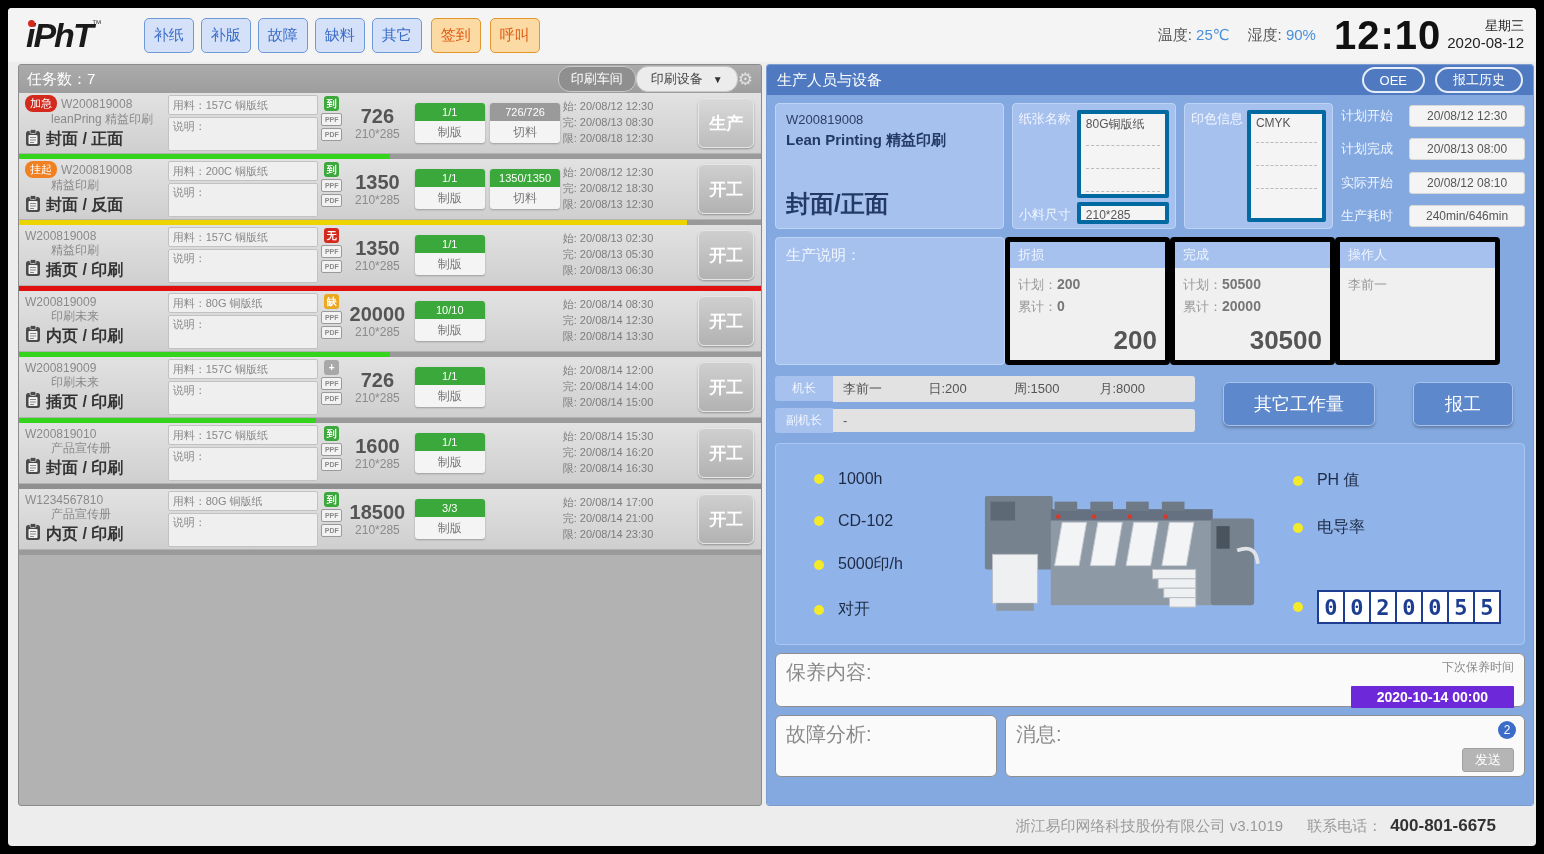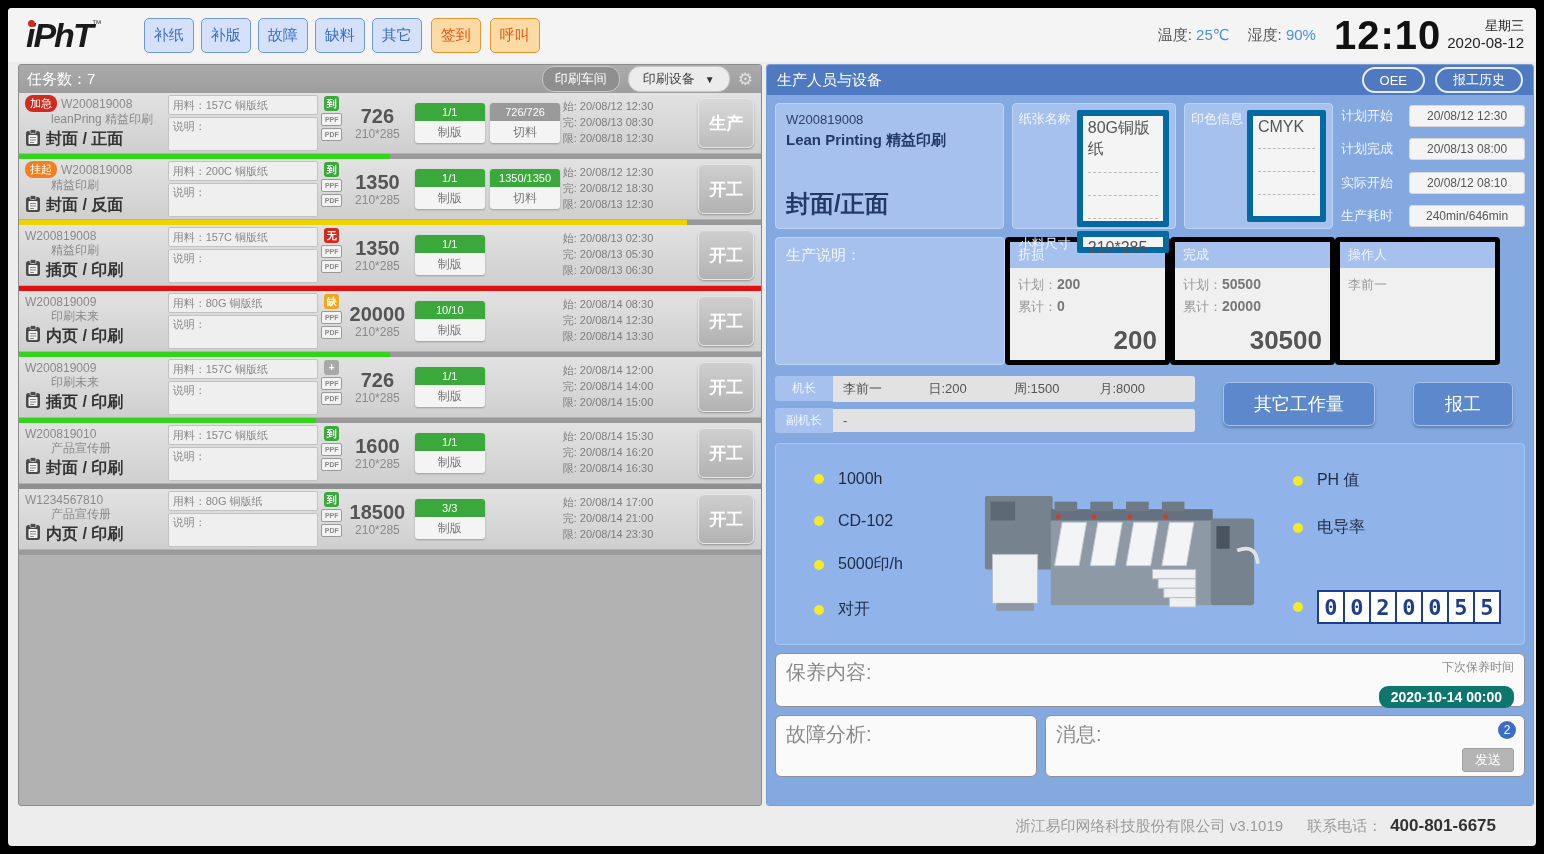--- a/index.html
+++ b/index.html
@@ -26,21 +26,21 @@
   .clock-week { font-size:13px; color:#222; }
   .clock-day { font-size:15px; color:#222; }
 
   
   .main { display:flex; height:744px; padding:2px 2px 0 10px; gap:4px; }
 
   
   .task-panel { width:744px; background:#b2b2b2; border:1px solid #8c8c8c; border-radius:3px; overflow:hidden; }
   .task-hdr { height:28px; background:linear-gradient(#ababab,#9d9d9d); display:flex; align-items:center; padding:0 8px; color:#fff; }
   .task-count { font-size:15px; }
-  .task-hdr-right { margin-left:auto; display:flex; align-items:center; gap:8px; }
+  .task-hdr-right { margin-left:auto; display:flex; align-items:center; gap:0; }
   .pill-dark { background:#8f8f8f; border:1px solid #c8c8c8; color:#fff; font-size:13px; padding:3px 12px; border-radius:12px; cursor:pointer; }
   .pill-light { background:#ececec; border:1px solid #c8c8c8; color:#444; font-size:13px; padding:3px 14px; border-radius:12px; cursor:pointer; display:flex; align-items:center; gap:10px; }
   .caret { font-size:10px; color:#333; }
   .gear { color:#e0e0e0; font-size:17px; cursor:pointer; }
 
   .task-row { position:relative; height:60px; background:linear-gradient(#e2e2e2,#cfcfcf); margin-bottom:6px; display:flex; align-items:center; padding:0 4px; }
   .strip { position:absolute; left:0; bottom:-6px; width:100%; height:5px; background:#9a9a9a; }
   .strip-fill { height:100%; }
 
   .c1 { width:146px; padding-left:2px; }
@@ -85,21 +85,21 @@
 
   .sec1 { display:flex; gap:8px; height:126px; }
   .bcard { background:#a6c1ee; border:1px solid #bdd4f6; border-radius:4px; }
   .job-card { width:230px; padding:8px 10px; display:flex; flex-direction:column; }
   .job-no { font-size:13px; color:#2c3e66; }
   .job-name { font-size:15px; font-weight:bold; color:#243a66; margin-top:4px; }
   .job-page { font-size:24px; font-weight:bold; color:#243a66; margin-top:auto; }
   .paper-card { width:165px; padding:6px; position:relative; }
   .blabel { color:#f0f5ff; font-size:13px; }
   .paper-card .grid { display:grid; grid-template-columns:58px 1fr; row-gap:4px; height:100%; }
-  .wfield { background:#f4f4f4; border:6px solid #0369a1; border-radius:2px; font-size:16px; color:#555; padding:2px 5px; }
+  .wfield { background:#f4f4f4; border:4px solid #0369a1; border-radius:2px; font-size:12px; color:#555; padding:2px 5px; }
   .dashes { border-top:1px dashed #bbb; margin-top:12px; }
   .ink-card { width:150px; padding:6px; display:grid; grid-template-columns:56px 1fr; }
   .sched { width:185px; display:flex; flex-direction:column; justify-content:space-between; padding:2px 0; }
   .sched-row { display:flex; align-items:center; gap:6px; }
   .sched-lbl { width:62px; color:#f0f5ff; font-size:13px; text-align:justify; }
   .sched-val { flex:1; background:#f4f4f4; border:1px solid #d8d8d8; border-radius:3px; font-size:12px; color:#555; text-align:center; padding:3px 2px; }
 
   .sec2 { display:flex; height:128px; }
   .note-card { width:230px; padding:8px 10px; }
   .note-card .blabel { font-size:15px; }
@@ -130,24 +130,24 @@
   .bullets-r { width:240px; padding:12px 6px 6px 0; display:flex; flex-direction:column; }
   .bullets-r .bullet { margin-bottom:26px; }
   .counter-row { margin-top:auto; display:flex; align-items:center; gap:14px; }
   .counter { display:inline-flex; border:2px solid #1d3d91; background:#1d3d91; gap:2px; }
   .ctile { width:24px; height:30px; background:#fff; color:#1d3d91; font-size:22px; font-weight:bold; font-family:"DejaVu Sans Mono",monospace; display:flex; align-items:center; justify-content:center; }
 
   .maint-card { height:54px; background:#fafafa; border:1px solid #8f8f8f; border-radius:6px; padding:5px 10px; display:flex; }
   .gray-label { color:#8a8a8a; font-size:20px; }
   .maint-right { margin-left:auto; display:flex; flex-direction:column; align-items:flex-end; gap:10px; }
   .maint-next-lbl { font-size:12px; color:#8a8a8a; }
-  .maint-chip { background:#0f766e; color:#fff; font-size:14px; font-weight:bold; border-radius:9px; padding:3px 12px; }
+  .maint-chip { background:#6d28d9; color:#fff; font-size:14px; font-weight:bold; border-radius:1px; padding:3px 26px; }
 
   .sec6 { display:flex; gap:8px; height:62px; }
-  .fault-card { width:262px; background:#fafafa; border:1px solid #8f8f8f; border-radius:6px; padding:5px 10px; }
+  .fault-card { width:222px; background:#fafafa; border:1px solid #8f8f8f; border-radius:6px; padding:5px 10px; }
   .msg-card { flex:1; background:#fafafa; border:1px solid #8f8f8f; border-radius:6px; padding:5px 10px; position:relative; display:flex; flex-direction:column; }
   .msg-badge { position:absolute; right:8px; top:5px; width:18px; height:18px; border-radius:50%; background:#3a6cc8; color:#fff; font-size:12px; display:flex; align-items:center; justify-content:center; }
   .send-btn { margin-left:auto; margin-top:auto; background:#b5b5b5; border:1px solid #a0a0a0; border-radius:3px; color:#fff; font-size:13px; padding:2px 12px; cursor:pointer; }
 
   
   .ftr { height:40px; display:flex; align-items:center; justify-content:flex-end; padding-right:40px; gap:8px; }
   .ftr-company { font-size:15px; color:#9a9a9a; }
   .ftr-phone-lbl { font-size:15px; color:#9a9a9a; margin-left:16px; }
   .ftr-phone { font-size:17px; font-weight:bold; color:#333; }
 </style>

